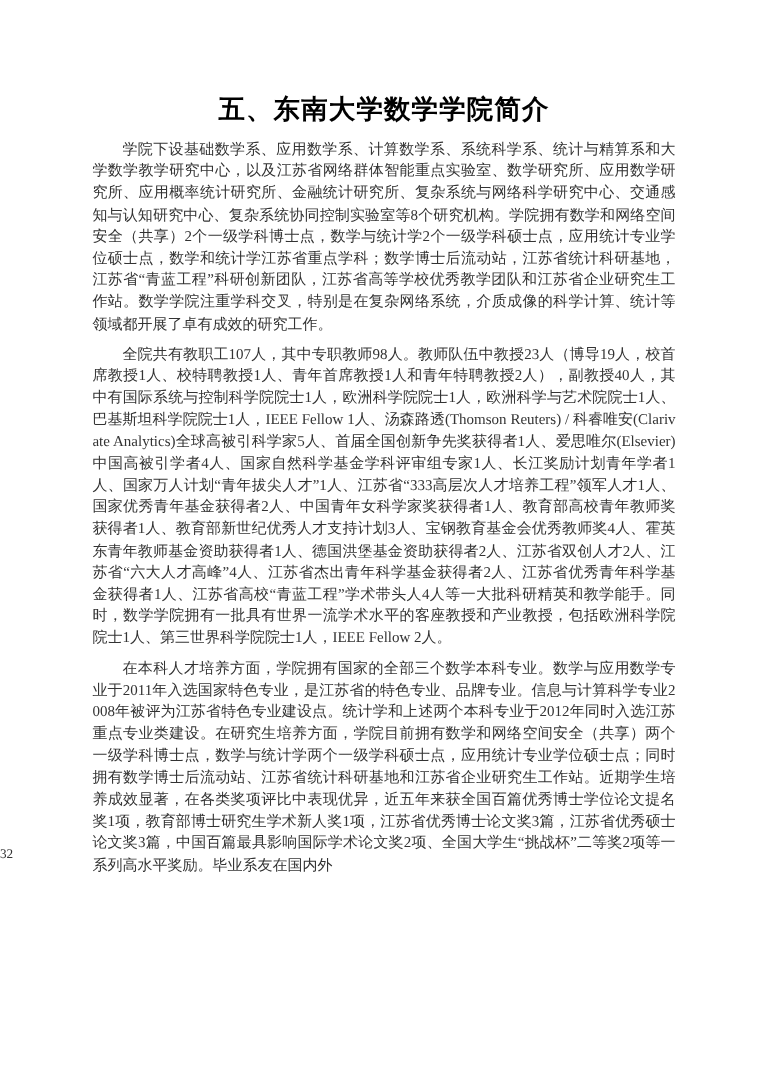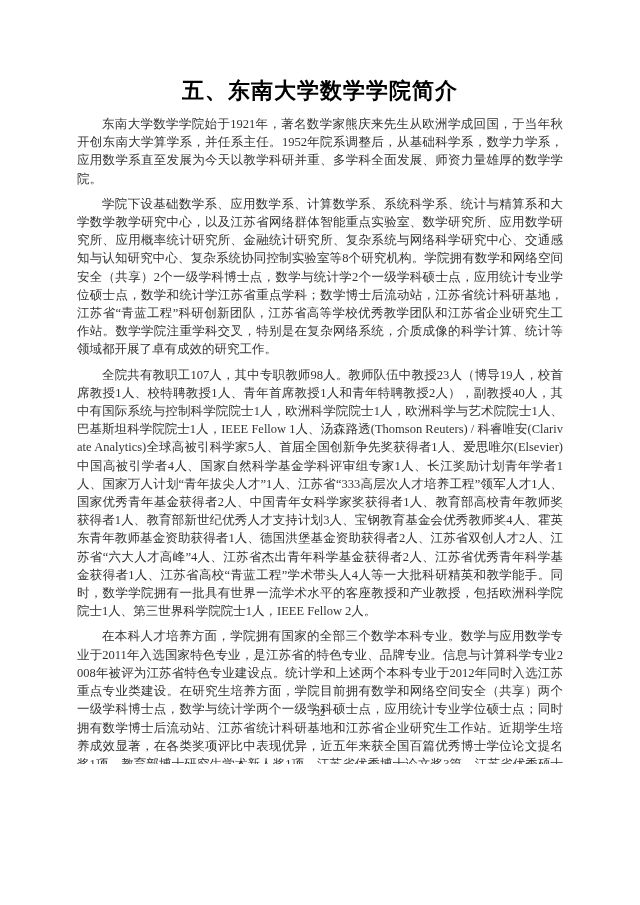--- a/index.html
+++ b/index.html
@@ -36,32 +36,30 @@
     text-align: justify;
     text-indent: 2em;
     word-break: break-all;
     color: #333333;
   }
   .page-number {
     position: absolute;
     bottom: 46px;
     left: 0;
     right: 0;
-    text-align: center;
     font-size: 11px;
     color: #333333;
   }
 </style>
 </head>
 <body>
 
 <div class="page">
   <h1 class="doc-title">五、东南大学数学学院简介</h1>
 
   <div class="doc-body">
-    <p>东南大学数学学院始于1921年，著名数学家熊庆来先生从欧洲学成回国，于当年秋开创东南大学算学系，并任系主任。1952年院系调整后，从基础科学系，数学力学系，应用数学系直至发展为今天以教学科研并重、多学科全面发展、师资力量雄厚的数学学院。</p>
     <p>学院下设基础数学系、应用数学系、计算数学系、系统科学系、统计与精算系和大学数学教学研究中心，以及江苏省网络群体智能重点实验室、数学研究所、应用数学研究所、应用概率统计研究所、金融统计研究所、复杂系统与网络科学研究中心、交通感知与认知研究中心、复杂系统协同控制实验室等8个研究机构。学院拥有数学和网络空间安全（共享）2个一级学科博士点，数学与统计学2个一级学科硕士点，应用统计专业学位硕士点，数学和统计学江苏省重点学科；数学博士后流动站，江苏省统计科研基地，江苏省“青蓝工程”科研创新团队，江苏省高等学校优秀教学团队和江苏省企业研究生工作站。数学学院注重学科交叉，特别是在复杂网络系统，介质成像的科学计算、统计等领域都开展了卓有成效的研究工作。</p>
     <p>全院共有教职工107人，其中专职教师98人。教师队伍中教授23人（博导19人，校首席教授1人、校特聘教授1人、青年首席教授1人和青年特聘教授2人），副教授40人，其中有国际系统与控制科学院院士1人，欧洲科学院院士1人，欧洲科学与艺术院院士1人、巴基斯坦科学院院士1人，IEEE Fellow 1人、汤森路透(Thomson Reuters) / 科睿唯安(Clarivate Analytics)全球高被引科学家5人、首届全国创新争先奖获得者1人、爱思唯尔(Elsevier)中国高被引学者4人、国家自然科学基金学科评审组专家1人、长江奖励计划青年学者1人、国家万人计划“青年拔尖人才”1人、江苏省“333高层次人才培养工程”领军人才1人、国家优秀青年基金获得者2人、中国青年女科学家奖获得者1人、教育部高校青年教师奖获得者1人、教育部新世纪优秀人才支持计划3人、宝钢教育基金会优秀教师奖4人、霍英东青年教师基金资助获得者1人、德国洪堡基金资助获得者2人、江苏省双创人才2人、江苏省“六大人才高峰”4人、江苏省杰出青年科学基金获得者2人、江苏省优秀青年科学基金获得者1人、江苏省高校“青蓝工程”学术带头人4人等一大批科研精英和教学能手。同时，数学学院拥有一批具有世界一流学术水平的客座教授和产业教授，包括欧洲科学院院士1人、第三世界科学院院士1人，IEEE Fellow 2人。</p>
     <p>在本科人才培养方面，学院拥有国家的全部三个数学本科专业。数学与应用数学专业于2011年入选国家特色专业，是江苏省的特色专业、品牌专业。信息与计算科学专业2008年被评为江苏省特色专业建设点。统计学和上述两个本科专业于2012年同时入选江苏重点专业类建设。在研究生培养方面，学院目前拥有数学和网络空间安全（共享）两个一级学科博士点，数学与统计学两个一级学科硕士点，应用统计专业学位硕士点；同时拥有数学博士后流动站、江苏省统计科研基地和江苏省企业研究生工作站。近期学生培养成效显著，在各类奖项评比中表现优异，近五年来获全国百篇优秀博士学位论文提名奖1项，教育部博士研究生学术新人奖1项，江苏省优秀博士论文奖3篇，江苏省优秀硕士论文奖3篇，中国百篇最具影响国际学术论文奖2项、全国大学生“挑战杯”二等奖2项等一系列高水平奖励。毕业系友在国内外</p>
   </div>
 
   <div class="page-number">32</div>
 </div>
 
 </body></html>

